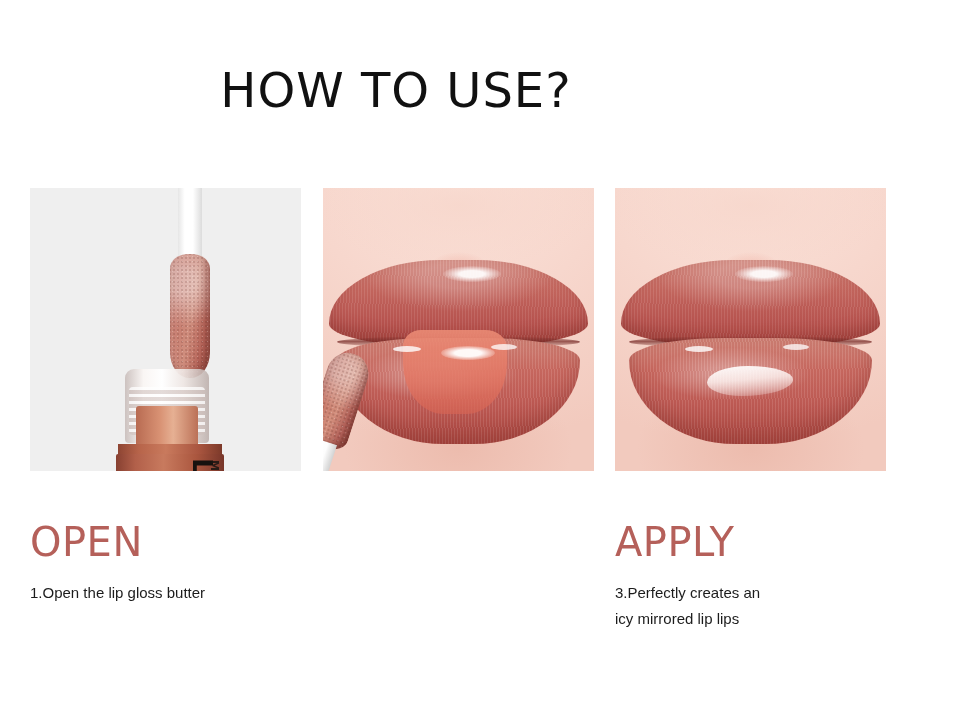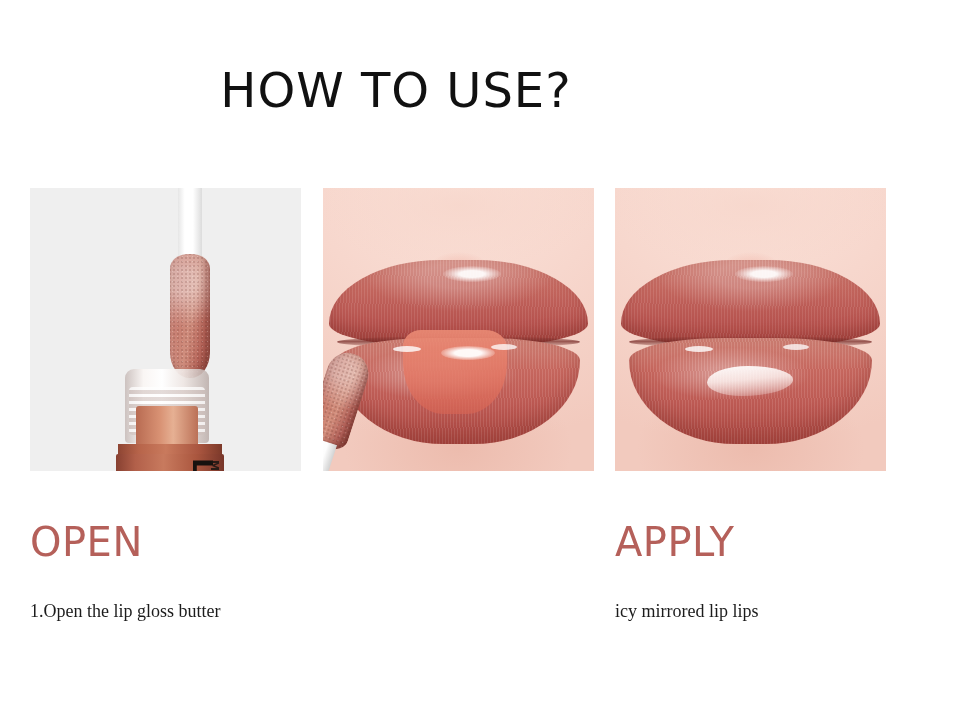--- a/index.html
+++ b/index.html
@@ -368,23 +368,23 @@
   }
   .step-title {
     font-family: "DejaVu Sans", sans-serif;
     font-size: 40px;
     line-height: 48px;
     font-weight: 400;
     color: #b5605a;
     letter-spacing: 0.5px;
   }
   .step-caption {
-    margin-top: 32px;
-    font-family: Liberation Serif, serif;
-    font-size: 18px;
+    margin-top: 14px;
+    font-family: Liberation Sans, sans-serif;
+    font-size: 15px;
     line-height: 26px;
     color: #1c1c1c;
   }
 </style>
 </head>
 <body>
 
 <div class="page-title">HOW TO USE?</div>
 
 <div class="panels">
@@ -443,17 +443,18 @@
 
   <div class="step-col">
     <div class="step-title">OPEN</div>
     <div class="step-caption">1.Open the lip gloss butter</div>
   </div>
 
 
   <div class="step-col">
     <div class="step-title">APPLY</div>
     <div class="step-caption">
+      <div>3.Perfectly creates an</div>
       <div>icy mirrored lip lips</div>
     </div>
   </div>
 
 </div>
 
 </body></html>

